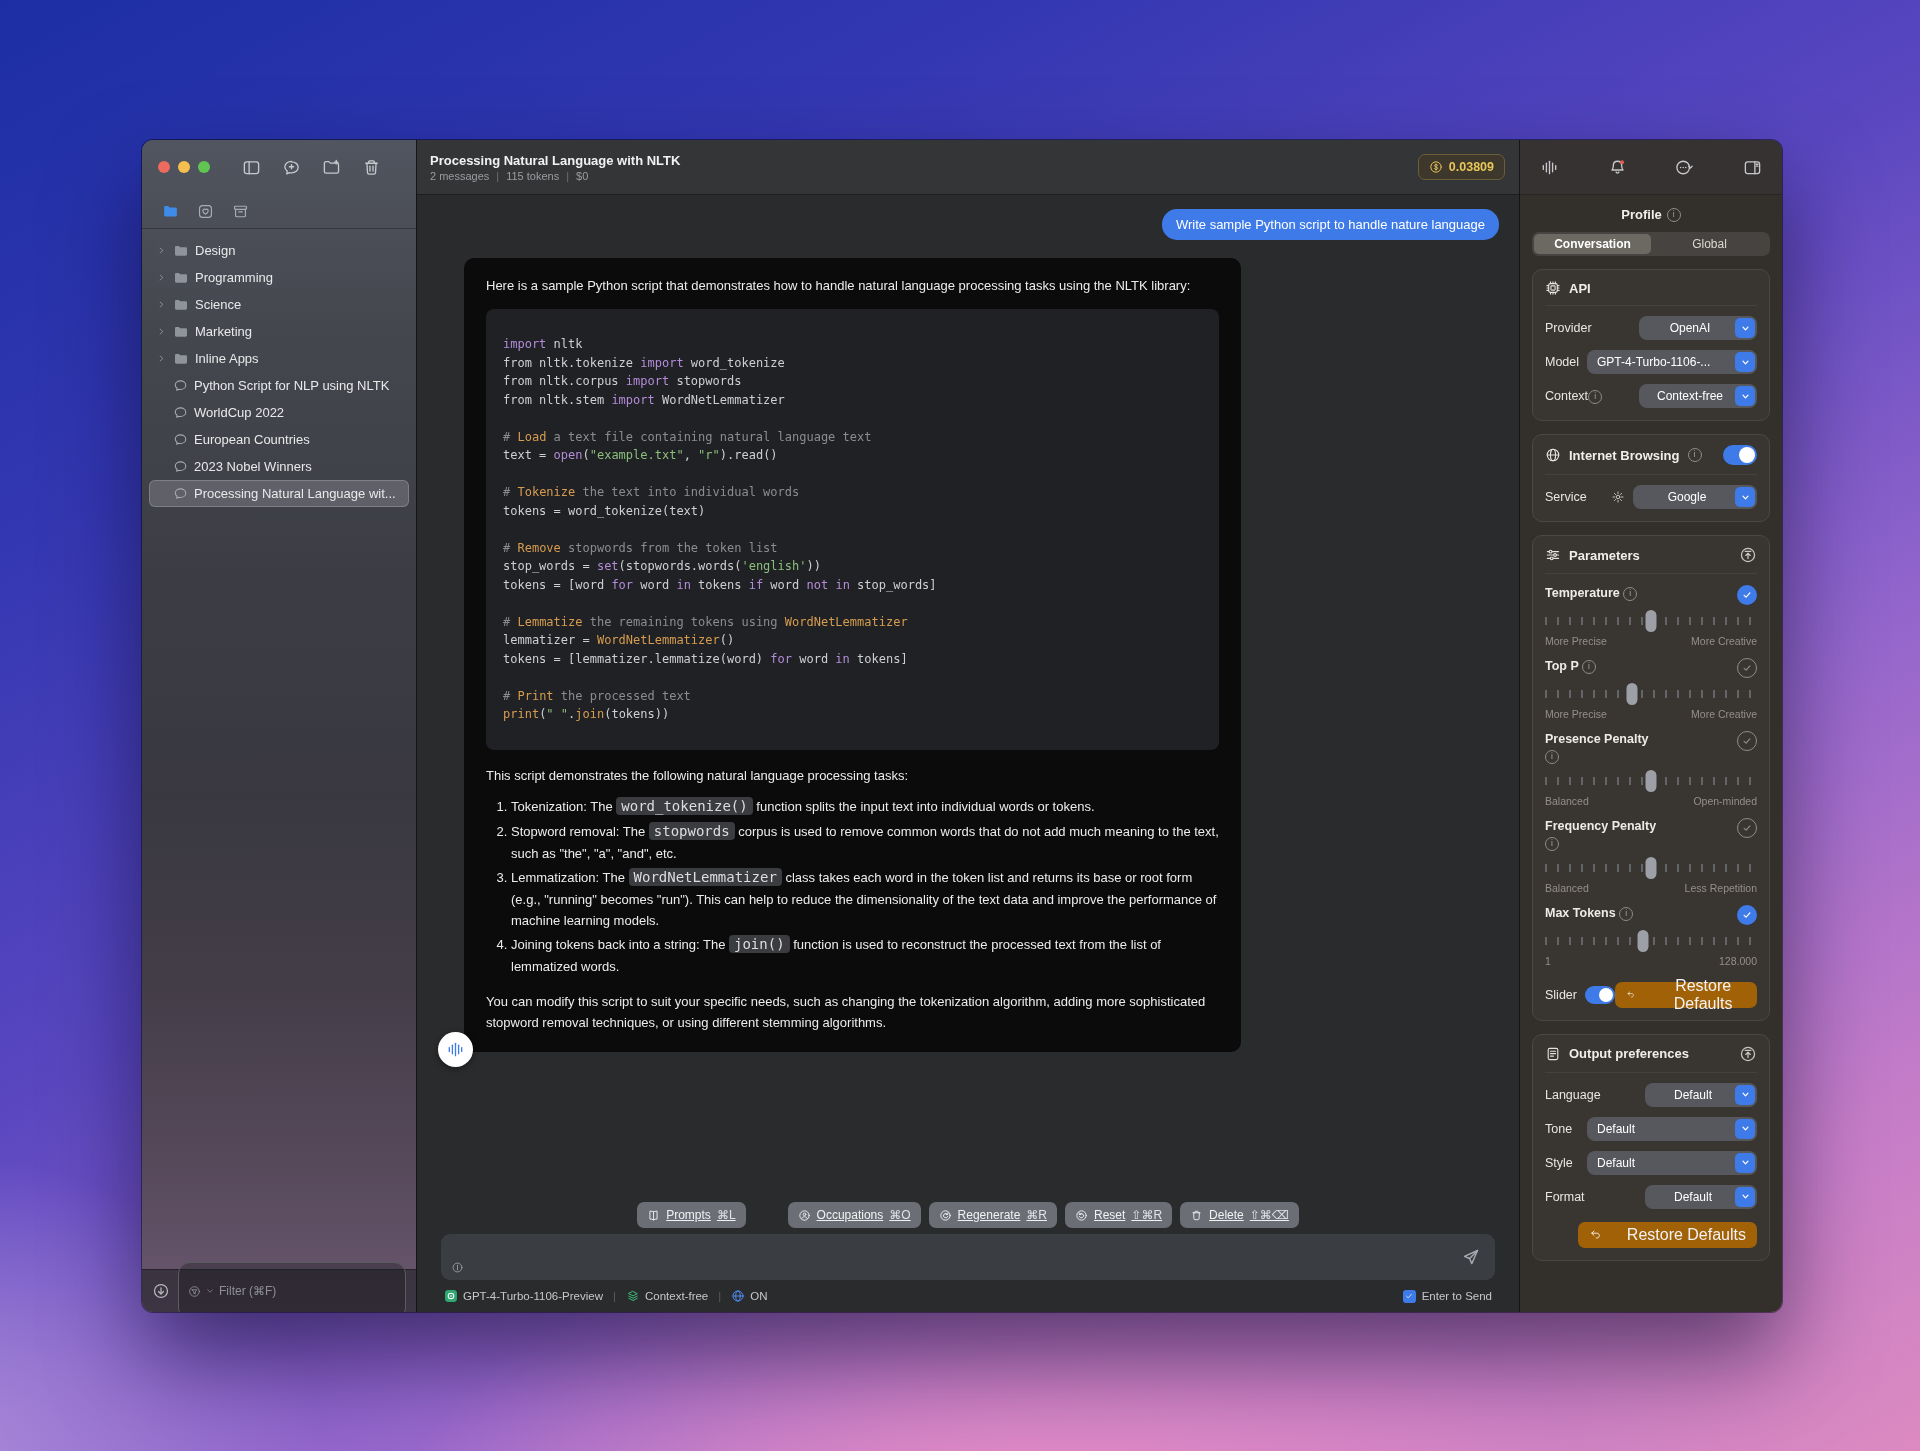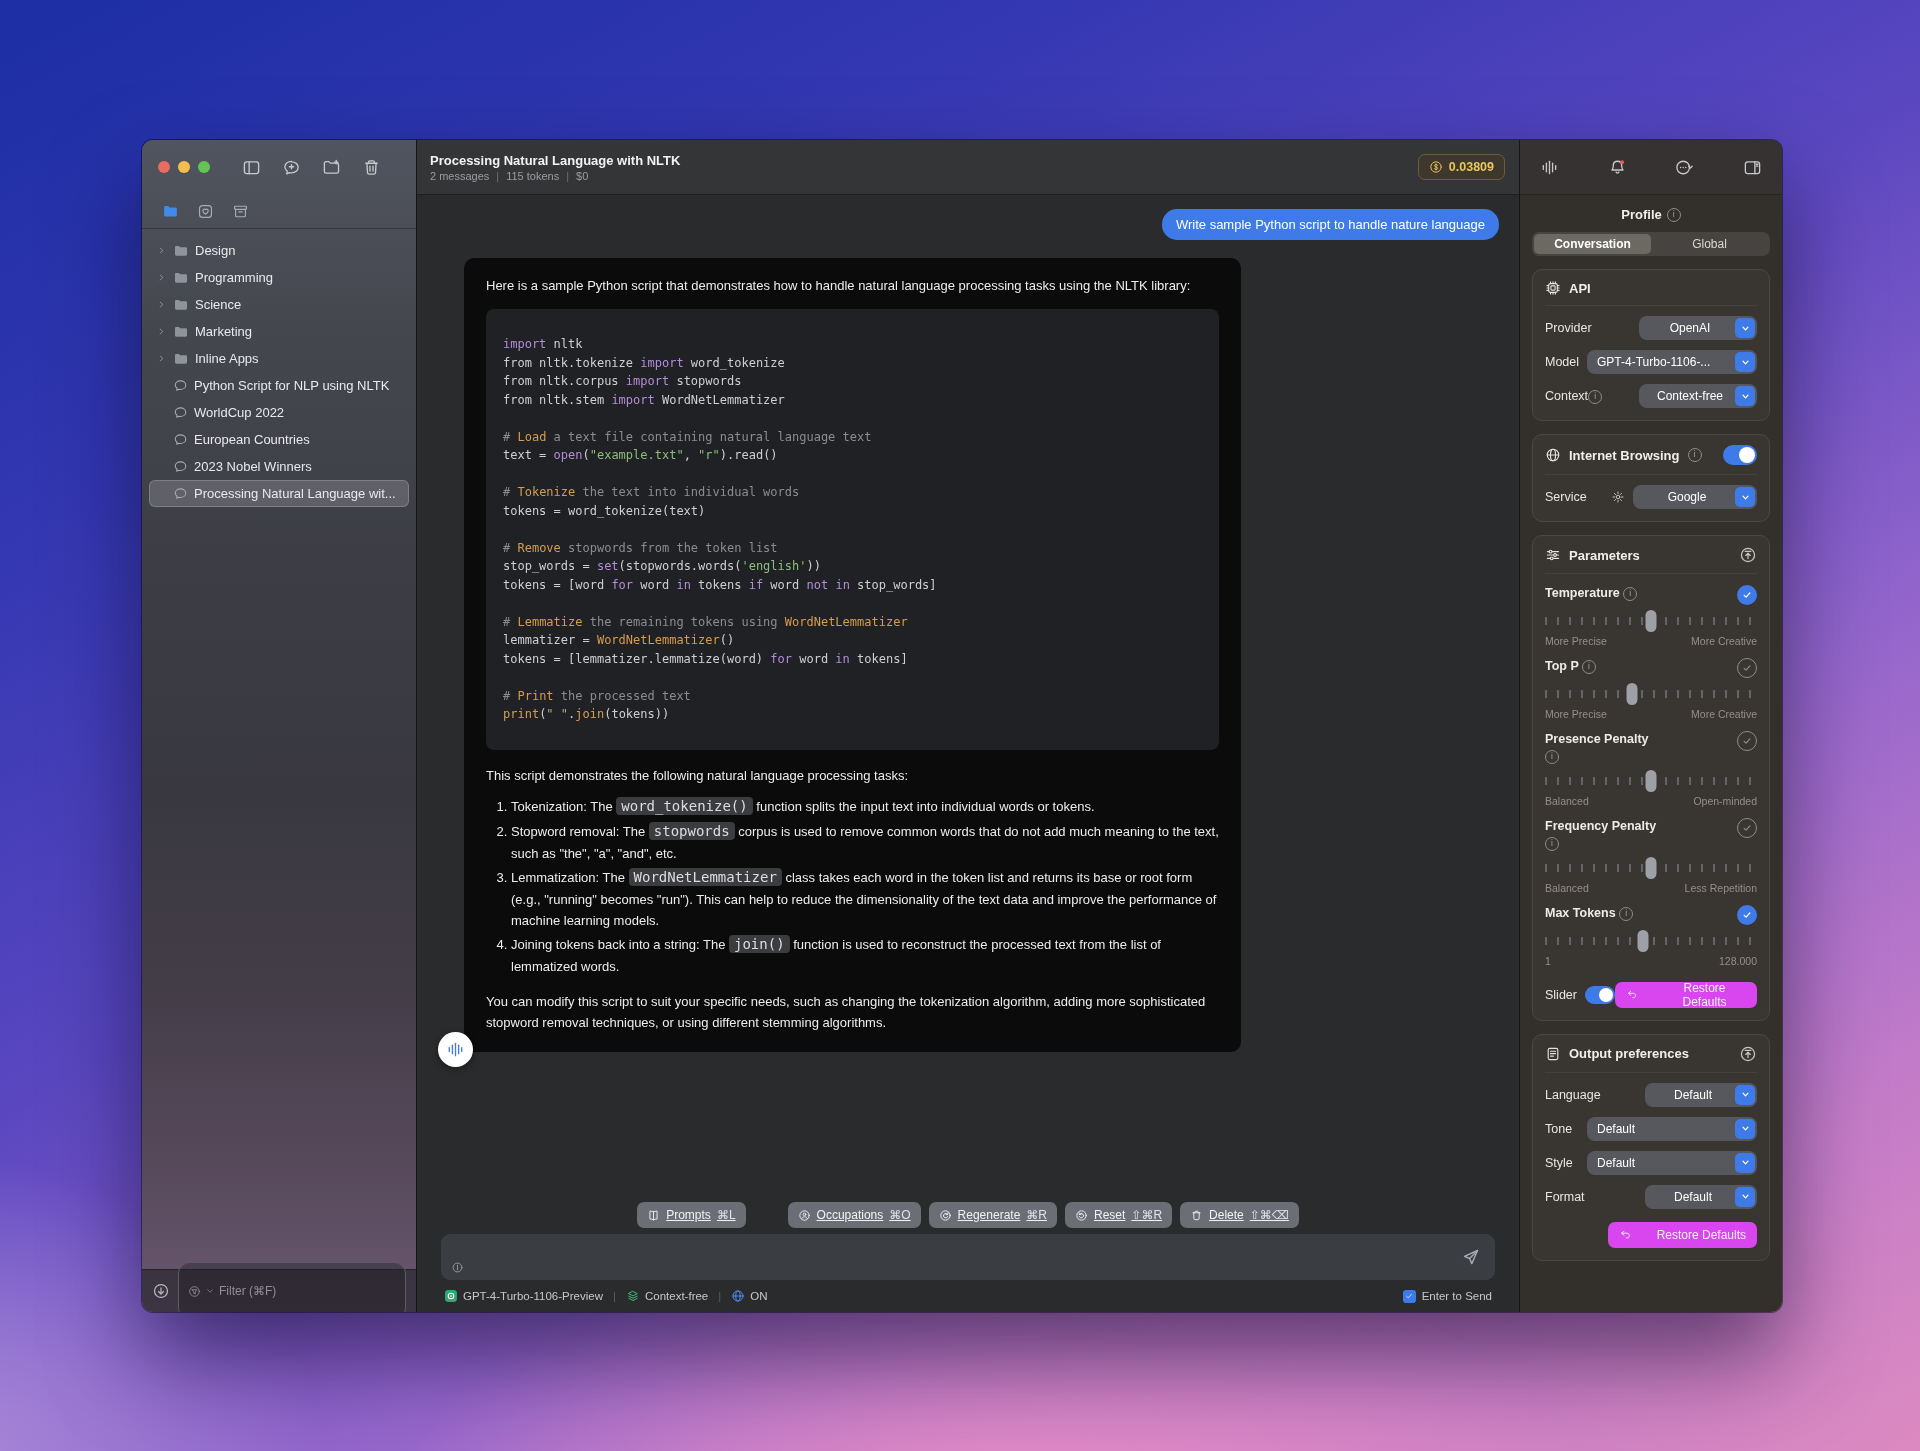--- a/index.html
+++ b/index.html
@@ -129,21 +129,21 @@
   .chk svg{width:12px;height:12px;stroke-width:2;}
   .chk.on{background:var(--accent);color:#fff;}
   .chk.off{border:1.5px solid #8F8B85;color:#8F8B85;}
   .slider{position:relative;height:22px;margin-top:5px;}
   .ticks{position:absolute;left:0;right:0;top:7px;height:8px;
     background:repeating-linear-gradient(to right,#63656B 0 2px,transparent 2px 12px);}
   .thumb{position:absolute;top:0;width:11px;height:22px;border-radius:6px;background:#9DA0A6;transform:translateX(-50%);}
   .param-scale{display:flex;justify-content:space-between;font-size:10.5px;color:#958F87;margin-top:3px;}
   .param-footer{display:flex;align-items:center;margin-top:15px;}
   .param-footer .row-label{font-weight:400;}
-  .restore-btn{margin-left:auto;height:26px;background:#d946ef;border-radius:7px;color:#F2F2F4;font-size:12px;
+  .restore-btn{margin-left:auto;height:26px;background:#a16207;border-radius:7px;color:#F2F2F4;font-size:16px;
     display:flex;align-items:center;gap:25px;padding:0 11px;}
   .restore-btn .icon{width:13px;height:13px;}
   .out-footer{display:flex;justify-content:flex-end;margin-top:13px;}
 
   .icon{display:inline-flex;}
   .icon svg{width:100%;height:100%;display:block;}
   svg{fill:none;stroke:currentColor;stroke-width:1.4;stroke-linecap:round;stroke-linejoin:round;}
 </style>
 </head>
 <body>

